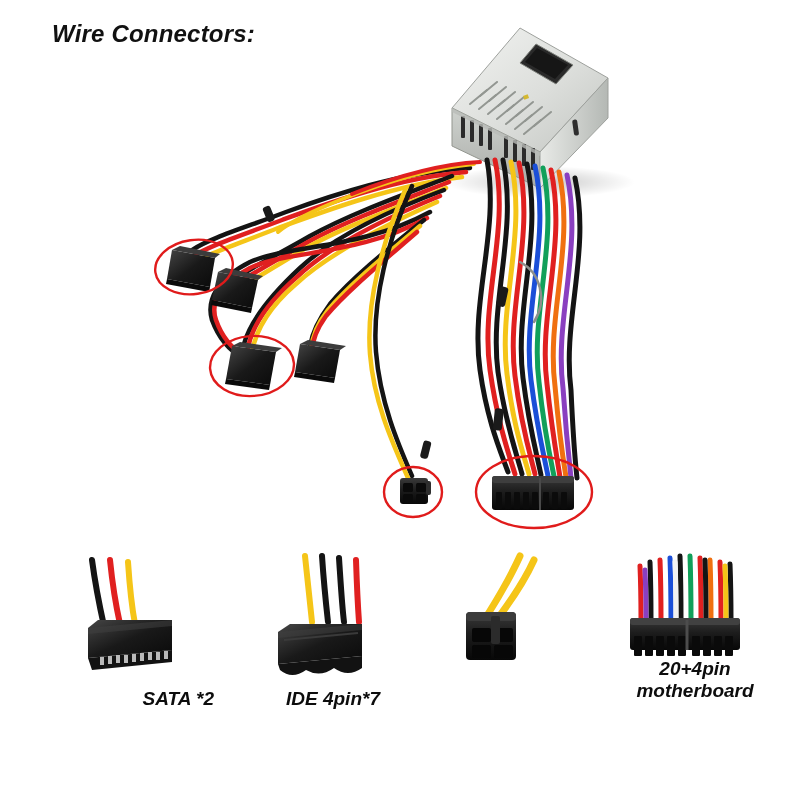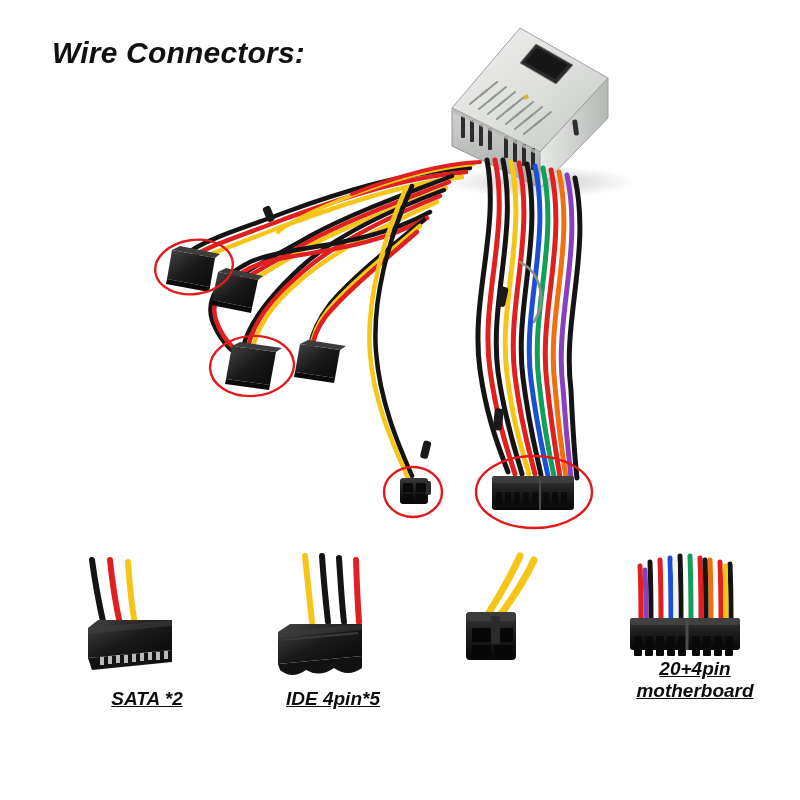--- a/index.html
+++ b/index.html
@@ -1,37 +1,36 @@
 <!DOCTYPE html>
 <html><head>
 <meta charset="utf-8">
 <style>
   html,body{margin:0;padding:0;background:#ffffff;}
   body{width:800px;height:800px;position:relative;overflow:hidden;
        font-family:"Liberation Sans",sans-serif;}
   #stage{position:absolute;left:0;top:0;width:800px;height:800px;background:#fff;}
 
   .title{
-    position:absolute;left:52px;top:36px;
+    position:absolute;left:52px;top:20px;
     font-family:"Liberation Sans",sans-serif;
-    font-size:30px;font-weight:bold;font-style:italic;
+    font-size:24px;font-weight:bold;font-style:italic;
     color:#111;letter-spacing:0.2px;white-space:nowrap;
   }
 
   svg.scene{position:absolute;left:0;top:0;width:800px;height:800px;}
 
   .capt{
     position:absolute;
     font-family:"Liberation Sans",sans-serif;
     font-size:19px;font-weight:bold;font-style:italic;
     color:#0d0d0d;text-align:center;line-height:1.15;
     white-space:pre-line;
-    text-decoration:underline;
   }
-  .c1{left:52px;top:688px;width:190px;}
+  .c1{left:24px;top:688px;width:190px;text-align:right;}
   .c2{left:238px;top:688px;width:190px;}
   .c3{left:400px;top:688px;width:190px;}
   .c4{left:600px;top:658px;width:190px;}
 </style>
 </head>
 <body>
 
 <div id="stage">
 
   <div class="title">Wire Connectors:</div>
@@ -309,17 +308,17 @@
         <rect x="692" y="636" width="8" height="20" rx="1"></rect>
         <rect x="703" y="636" width="8" height="20" rx="1"></rect>
         <rect x="714" y="636" width="8" height="20" rx="1"></rect>
         <rect x="725" y="636" width="8" height="20" rx="1"></rect>
       </g>
       <line x1="687" y1="620" x2="687" y2="650" stroke="#4d4d4d" stroke-width="3"></line>
     </g>
   </svg>
 
   <div class="capt c1">SATA *2</div>
-  <div class="capt c2">IDE 4pin*5</div>
+  <div class="capt c2">IDE 4pin*7</div>
   <div class="capt c4">20+4pin
 motherboard</div>
 
 </div>
 
 </body></html>

